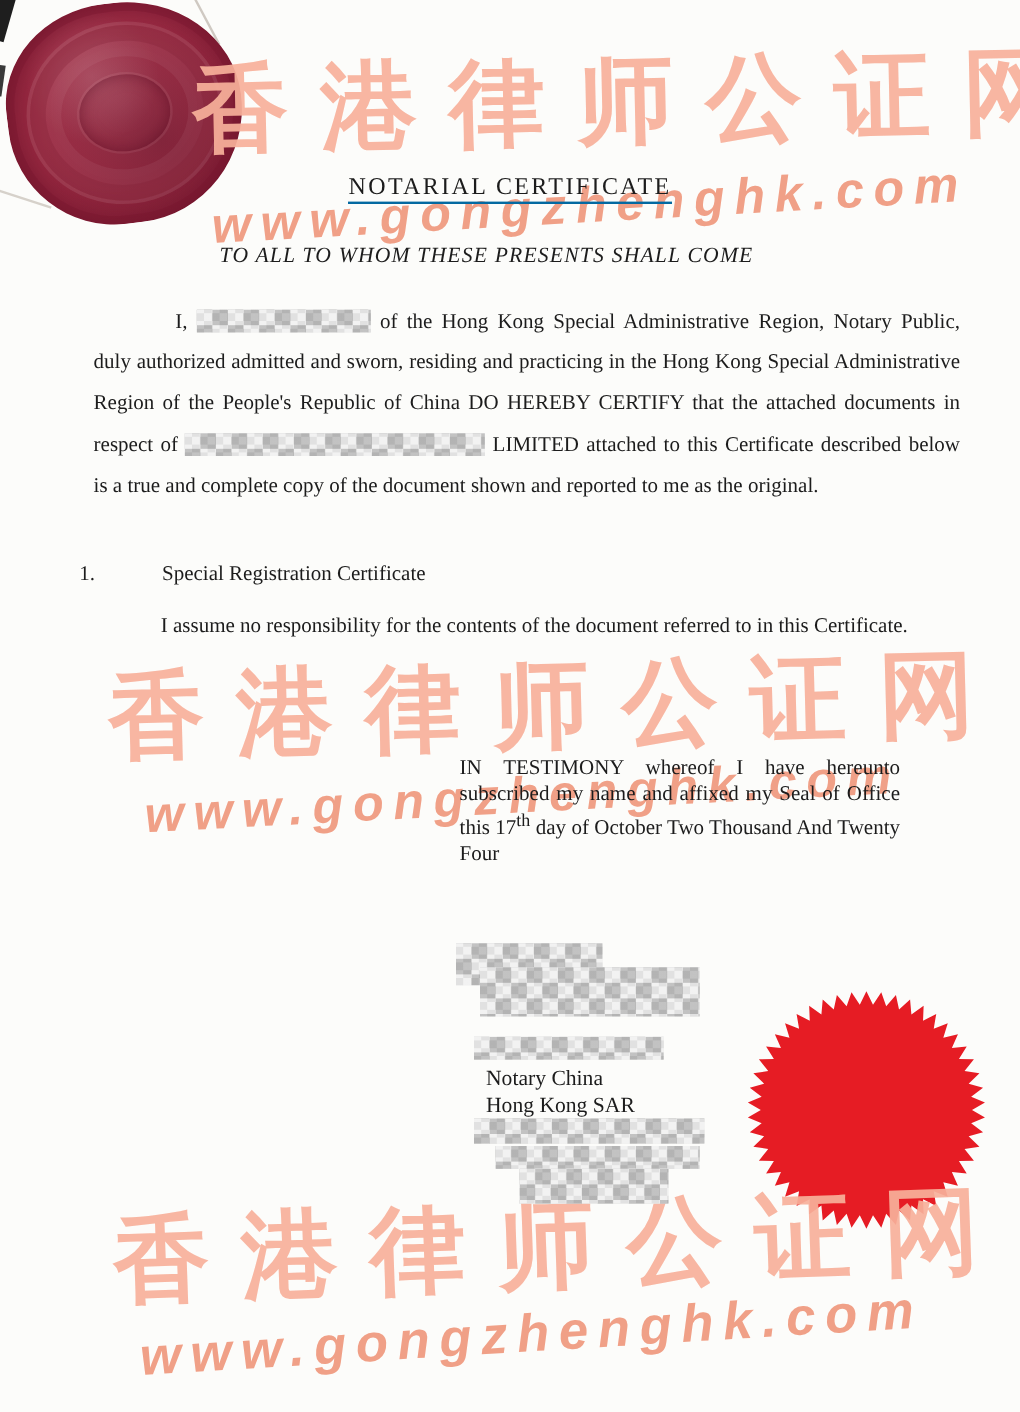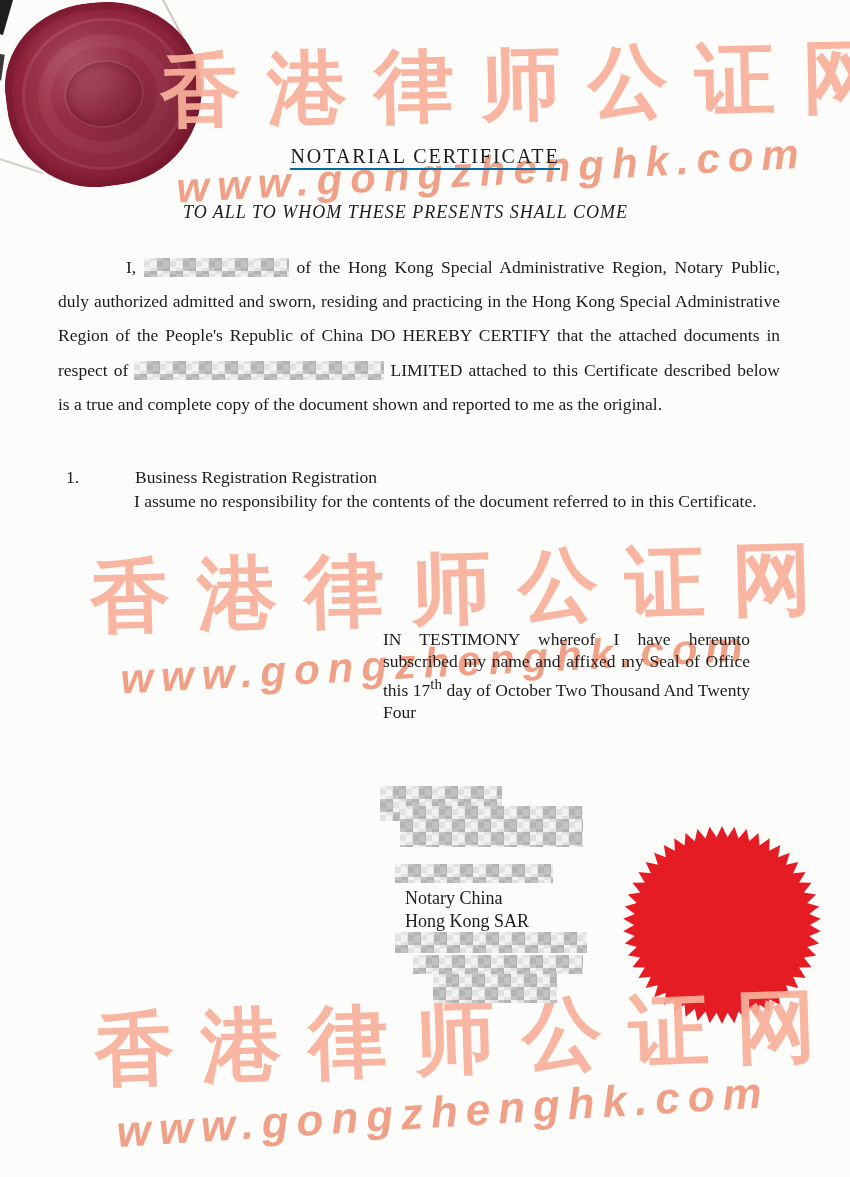--- a/index.html
+++ b/index.html
@@ -51,24 +51,24 @@
 
   
   .star-seal{left:622px; top:824px; width:200px; height:202px;}
 
   
   .title-row{left:0; top:145px; width:850px; text-align:center;}
   .title-row span{font-size:20px; font-weight:400; letter-spacing:2px;
     border-bottom:2px solid #0369a1; padding-bottom:1px;}
   .salutation{left:183px; top:202px; font-size:18px; letter-spacing:1px;font-style:italic;}
   .para{width:722px; font-size:17.5px; line-height:34.2px; text-align:justify;}
-  .p1{left:58px; top:250px; text-indent:68px;}
+  .p1{left:78px; top:250px; text-indent:68px;}
   .item{left:66px; top:467px; font-size:17.5px;}
   .item .num{display:inline-block; width:69px;}
-  .p2{left:66px; top:484px; text-indent:68px;}
+  .p2{left:66px; top:504px; text-indent:68px;}
   .testimony{left:383px; top:628px; width:367px; font-size:17.5px; line-height:22.3px; text-align:justify;}
   .testimony sup{font-size:15px;}
   .sig-label{left:405px; top:887px; font-size:18px; line-height:22.5px;}
 
   
   .mosaic{
     background:
       repeating-conic-gradient(rgba(158,158,158,.50) 0% 25%, rgba(255,255,255,.45) 0% 50%) 0px 0px/26px 26px,
       repeating-conic-gradient(rgba(185,185,185,.65) 0% 25%, rgba(231,231,231,.55) 0% 50%) 6px 3px/13px 13px,
       #e7e7e6;
@@ -112,21 +112,21 @@
     <span>NOTARIAL CERTIFICATE</span>
   </div>
 
   <div class="content salutation">TO ALL TO WHOM THESE PRESENTS SHALL COME</div>
 
   <div class="content para p1">
     <span>I, </span><span class="redact r-name mosaic"></span><span> of the Hong Kong Special Administrative Region, Notary Public, duly authorized admitted and sworn, residing and practicing in the Hong Kong Special Administrative Region of the People's Republic of China DO HEREBY CERTIFY that the attached documents in respect of </span><span class="redact r-company mosaic"></span><span> LIMITED attached to this Certificate described below is a true and complete copy of the document shown and reported to me as the original.</span>
   </div>
 
   <div class="content item">
-    <span class="num">1.</span><span>Business Registration Registration</span>
+    <span class="num">1.</span><span>Special Registration Certificate</span>
   </div>
 
   <div class="content para p2">I assume no responsibility for the contents of the document referred to in this Certificate.</div>
 
   <div class="content testimony">
     <span>IN TESTIMONY whereof I have hereunto subscribed my name and affixed my Seal of Office this </span><span>17</span><sup>th</sup><span> day of October Two Thousand And Twenty Four</span>
   </div>
 
   <div class="blk mosaic sigA"></div>
   <div class="blk mosaic sigB"></div>

